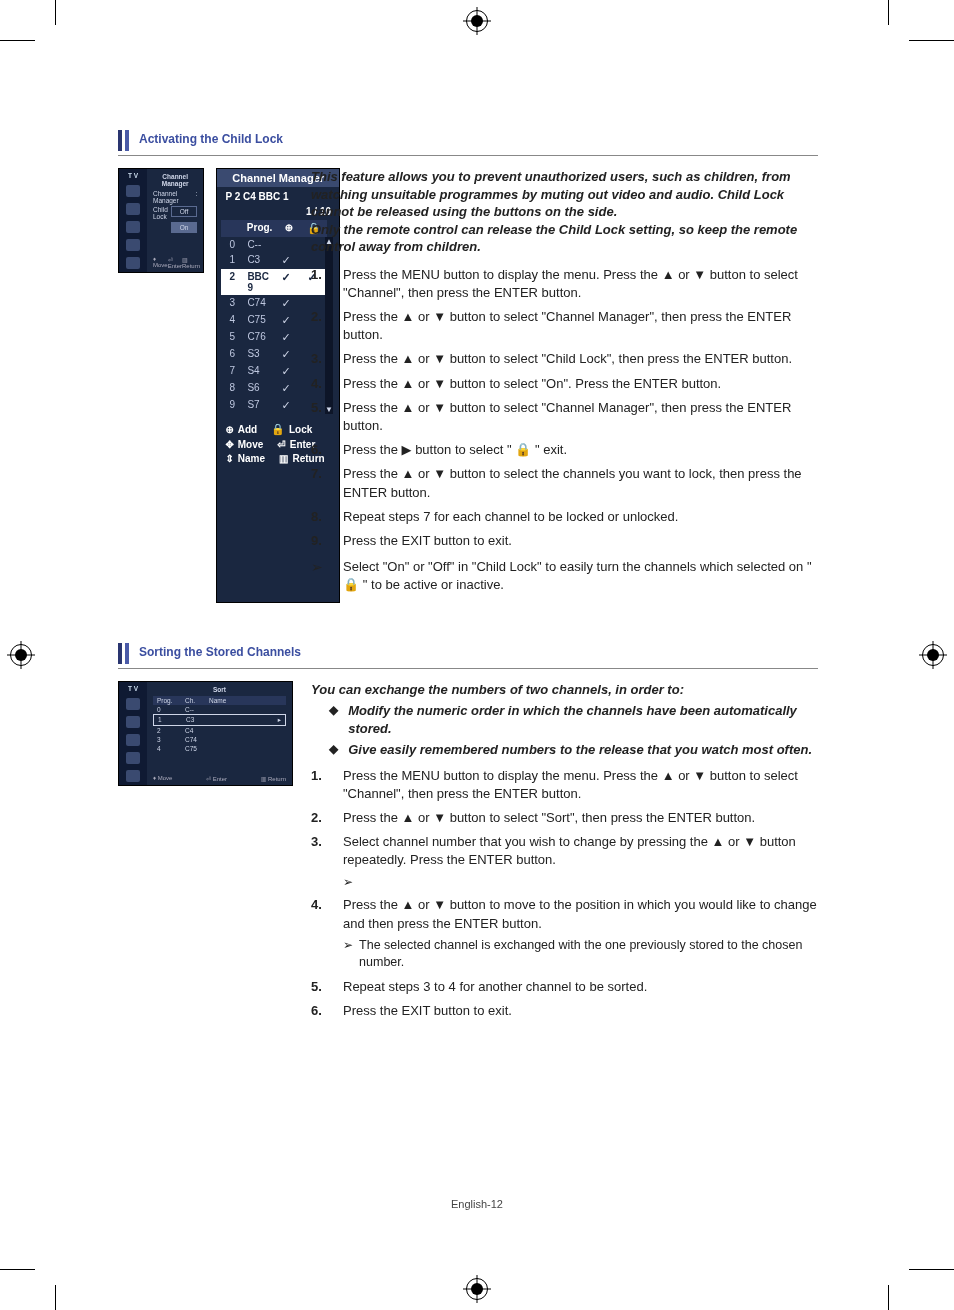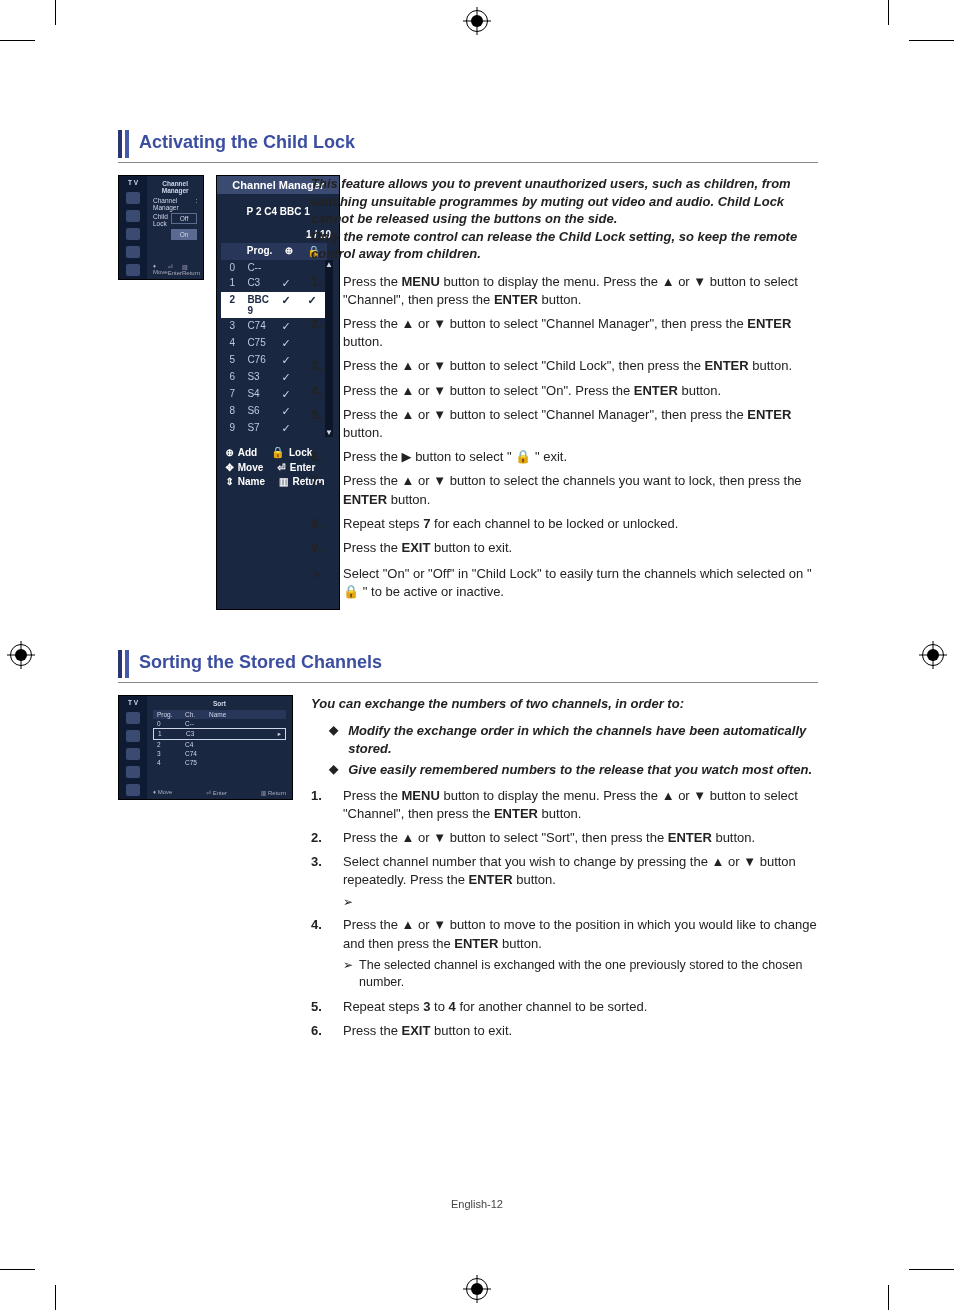--- a/index.html
+++ b/index.html
@@ -33,21 +33,21 @@
     left: 118px; top: 130px; width: 700px;
   }
   .sec-title {
     display: flex; align-items: stretch;
     gap: 10px; margin-bottom: 4px;
   }
   .title-bars { display: flex; gap: 3px; }
   .title-bars span { width: 4px; background: #4a5aa8; }
   .title-bars span:first-child { background: #2a3570; }
   .sec-title h2 {
-    color: #3b4ea0; font-size: 18px; font-weight: bold;
+    color: #3b4ea0; font-size: 12px; font-weight: bold;
     padding: 2px 0 5px;
   }
   .hr { border: none; border-top: 1px solid #888; margin-bottom: 12px; }
 
   .section-body { display: flex; gap: 18px; }
   .left-col { width: 175px; flex: 0 0 175px; display:flex; flex-direction:row; gap:12px; }
   .right-col { flex: 1; }
 
   
   .osd-small {
@@ -78,21 +78,21 @@
     background: #1a2740;
     border: 1px solid #000;
     color: #cfd6e8;
     font-size: 10px;
     font-family: Arial, sans-serif;
   }
   .osd-big .titlebar {
     background: #3a4a70; color:#fff; text-align:center;
     font-weight:bold; padding: 3px 0; font-size: 11px;
   }
-  .osd-big .status { padding: 12px 8px; font-weight:bold; color:#fff;text-align:center; }
+  .osd-big .status { padding: 4px 8px; font-weight:bold; color:#fff; }
   .osd-big .pages { text-align:right; padding: 0 8px 3px; color:#fff; font-weight:bold; font-size:10px; }
   .chan-table { width: calc(100% - 16px); margin: 0 4px; }
   .chan-head { display:flex; background:#28365a; color:#fff; font-weight:bold; }
   .chan-head > div, .chan-row > div { padding: 2px 4px; }
   .col-n { width: 22px; text-align:center; }
   .col-name { flex:1; }
   .col-add { width: 26px; text-align:center; }
   .col-lock { width: 26px; text-align:center; }
   .chan-scroll { display:flex; }
   .chan-rows { flex:1; }
@@ -102,21 +102,21 @@
   .osd-big .legend { padding:6px 8px; color:#fff; font-weight:bold; }
   .osd-big .legend div { display:flex; gap:14px; margin:3px 0; }
   .osd-big .legend span { display:inline-flex; align-items:center; gap:4px; }
 
   
   .intro { font-style: italic; font-weight: bold; margin-bottom: 10px; line-height:1.35; }
   ol.steps { list-style: none; counter-reset: step; }
   ol.steps > li { display:flex; gap: 18px; margin: 6px 0; line-height:1.4; }
   ol.steps > li .num { font-weight:bold; width:14px; flex:0 0 14px; }
   ol.steps > li .body { flex:1; }
-  .body b { font-weight:bold; }
+  .body b { font-weight:normal; }
   .note-row { display:flex; gap:18px; margin:8px 0; line-height:1.4; }
   .note-row .arrow { width:14px; flex:0 0 14px; font-size:14px; }
   .subnote { display:flex; gap:6px; margin:4px 0 0 0; font-size:12.5px; }
   .subnote .sarrow { font-size:12px; }
   ul.diamond { list-style:none; margin:4px 0 8px 18px; }
   ul.diamond li { display:flex; gap:10px; margin:4px 0; font-style:italic; font-weight:bold; line-height:1.35; }
   ul.diamond li::before { content:"◆"; font-style:normal; font-size:12px; }
 
   .footer-page { position:absolute; left:0; right:0; bottom:100px; text-align:center; font-size:11px; color:#444; }
 
@@ -416,24 +416,24 @@
           <div class="footer">
             <span>♦ <span>Move</span></span>
             <span>⏎ <span>Enter</span></span>
             <span>▥ <span>Return</span></span>
           </div>
         </div>
       </div>
     </div>
 
     <div class="right-col">
-      <div class="intro" style="margin-bottom:10px">You can exchange the numbers of two channels, in order to:</div>
+      <div class="intro" style="margin-bottom:4px">You can exchange the numbers of two channels, in order to:</div>
       <ul class="diamond" id="s2-bullets">
           <li>
-            <span>Modify the exchange order in which the channels have been automatically stored.</span>
+            <span>Modify the numeric order in which the channels have been automatically stored.</span>
           </li>
           <li>
             <span>Give easily remembered numbers to the release that you watch most often.</span>
           </li>
         </ul>
       <ol class="steps" id="s2-steps">
           <li>
             <div class="num">1.</div>
             <div class="body">Press the <b>MENU</b> button to display the menu.  Press the  ▲  or  ▼  button to select "Channel", then press the <b>ENTER</b> button.</div>
           </li>

